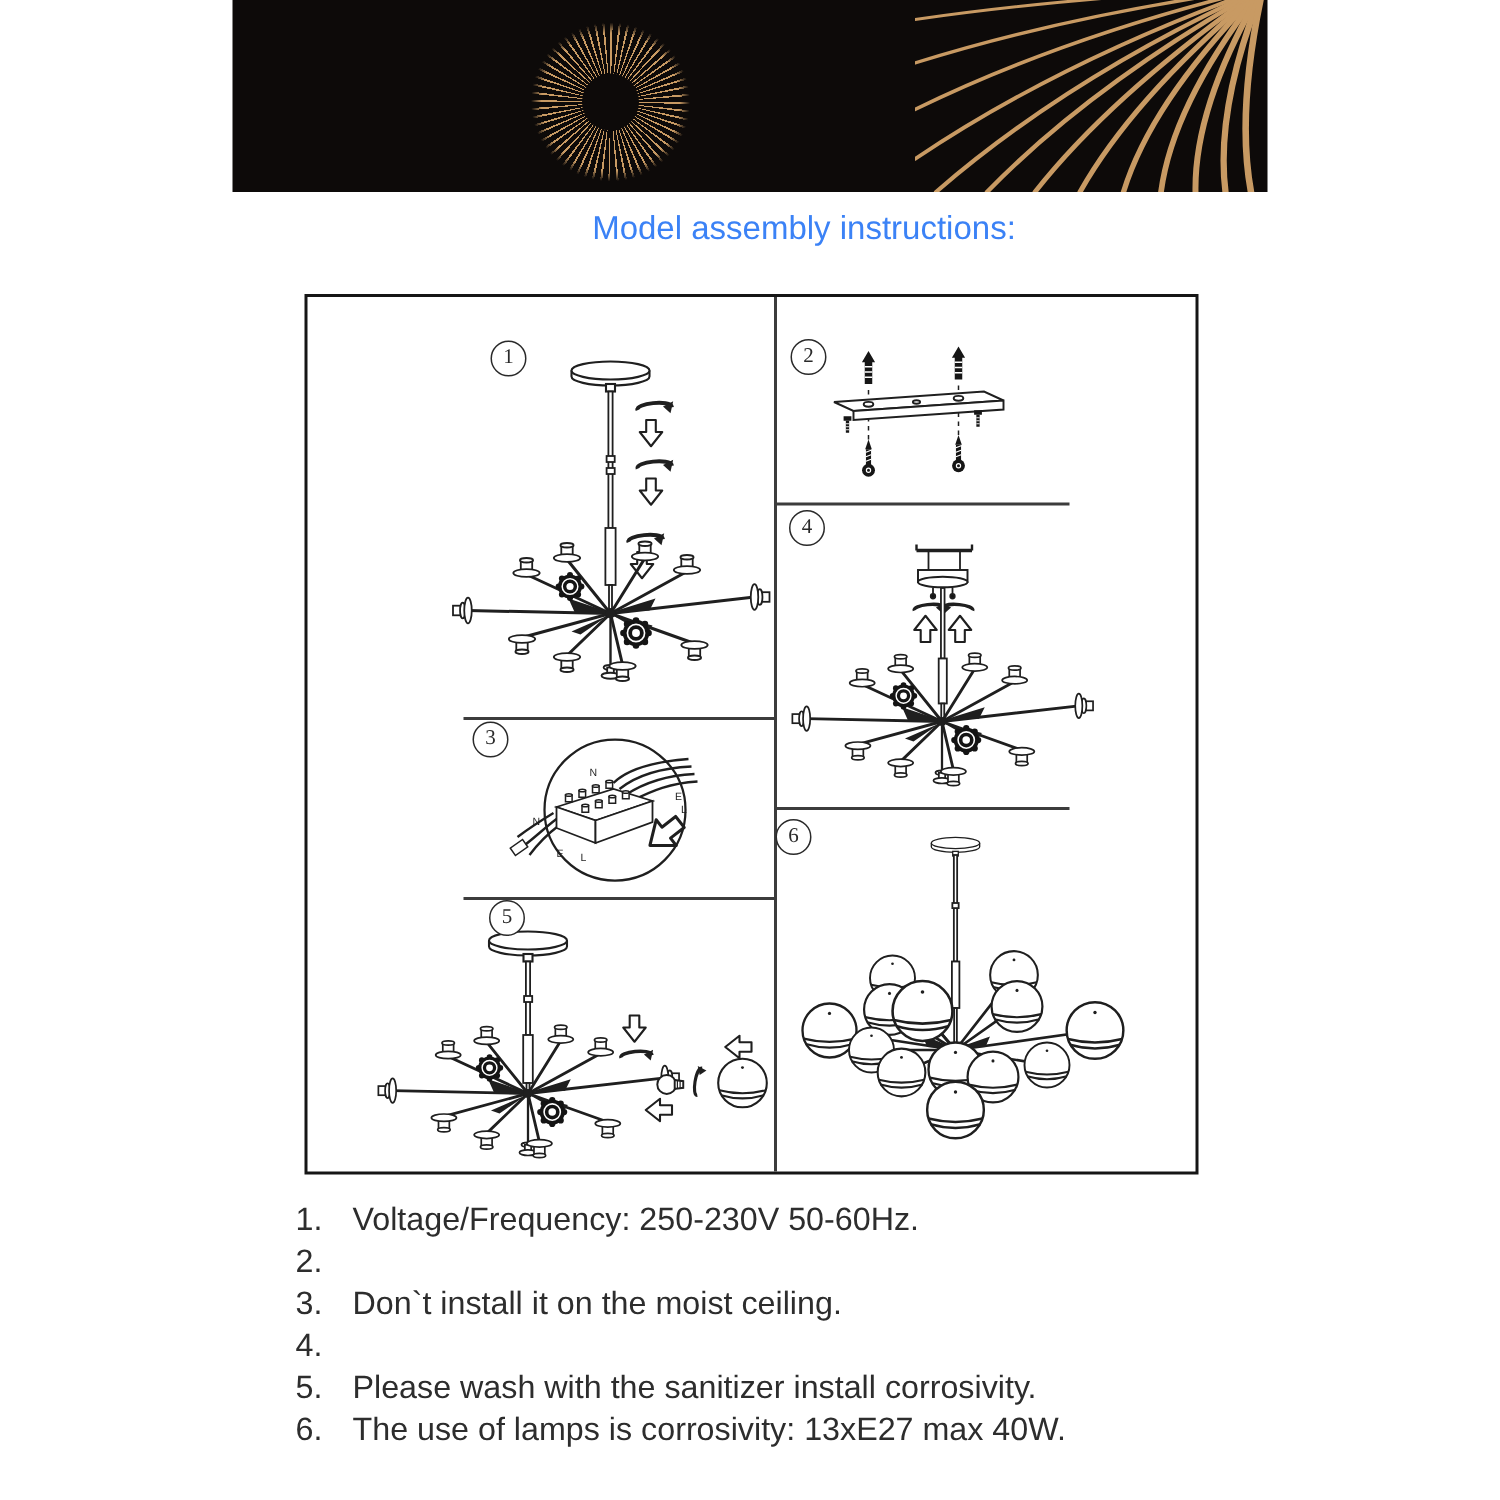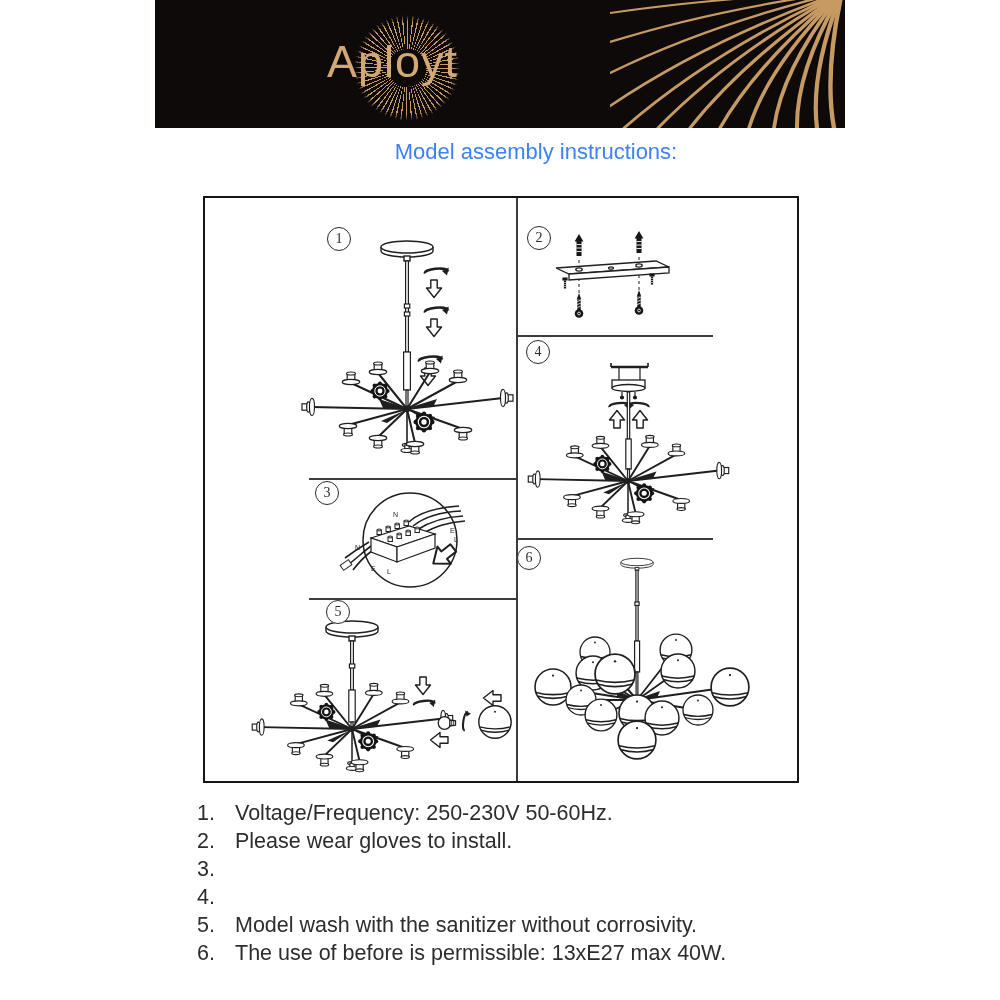--- a/index.html
+++ b/index.html
@@ -37,21 +37,20 @@
   svg text{font-family:"Liberation Sans",sans-serif;}
 </style>
 </head>
 <body>
 
 <div class="page">
 
   <div class="banner">
     <div class="starburst"></div>
     <div class="starcore"></div>
-    <div class="brand-name">Aployt</div>
     <svg class="corner-rays" width="235" height="128" viewBox="0 0 235 128">
       <g stroke="#c89a63" fill="none" stroke-linecap="round">
         <path d="M232,-8 Q104,-2 0,13" stroke-width="2"></path>
         <path d="M232,-8 Q102,10 0,42" stroke-width="2.2"></path>
         <path d="M232,-8 Q100,24 0,73" stroke-width="2.4"></path>
         <path d="M232,-8 Q98,40 0,106" stroke-width="2.6"></path>
         <path d="M232,-8 Q104,50 14,128" stroke-width="2.8"></path>
         <path d="M232,-8 Q118,56 48,128" stroke-width="3"></path>
         <path d="M232,-8 Q132,62 80,128" stroke-width="3.2"></path>
         <path d="M232,-8 Q146,64 110,128" stroke-width="3.4"></path>
@@ -369,31 +368,31 @@
     </svg>
   </div>
 
   <div class="instr">
     <div class="li">
       <span class="num">1.</span>
       <span>Voltage/Frequency: 250-230V 50-60Hz.</span>
     </div>
     <div class="li">
       <span class="num">2.</span>
-      <span>Please wear gloves to install.</span>
     </div>
     <div class="li">
       <span class="num">3.</span>
+      <span>Don`t install it on the moist ceiling.</span>
     </div>
     <div class="li">
       <span class="num">4.</span>
     </div>
     <div class="li">
       <span class="num">5.</span>
-      <span>Model wash with the sanitizer without corrosivity.</span>
+      <span>Please wash with the sanitizer install corrosivity.</span>
     </div>
     <div class="li">
       <span class="num">6.</span>
-      <span>The use of before is permissible: 13xE27 max 40W.</span>
+      <span>The use of lamps is corrosivity: 13xE27 max 40W.</span>
     </div>
   </div>
 
 </div>
 
 </body></html>

